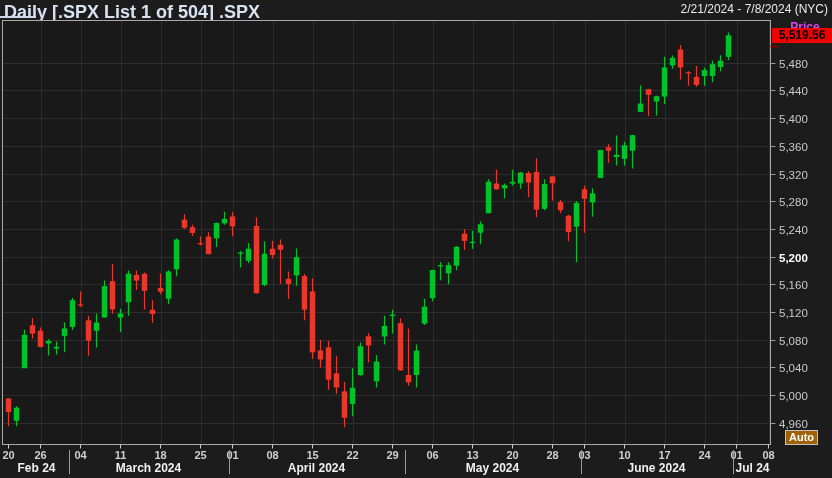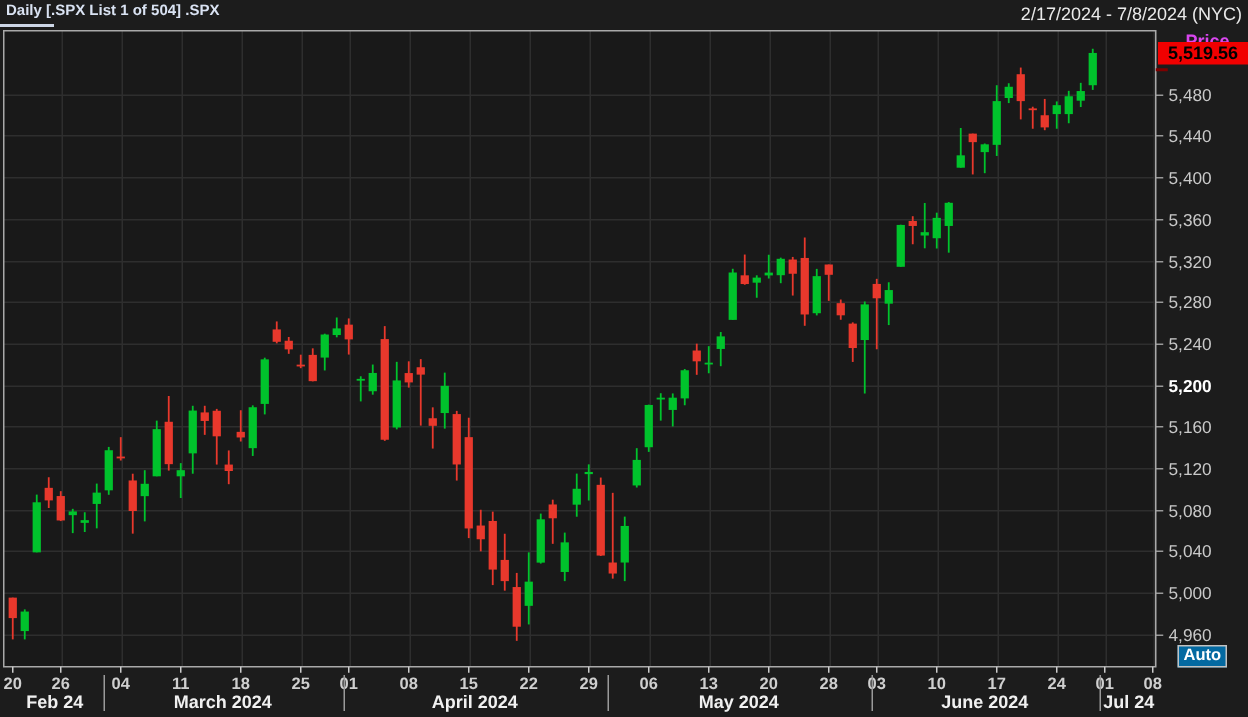--- a/index.html
+++ b/index.html
@@ -3,36 +3,36 @@
 <meta charset="utf-8">
 <style>
   html,body{margin:0;padding:0;background:#111;}
   #app{
     position:relative;width:832px;height:478px;overflow:hidden;
     background:#1c1c1c;
     font-family:"Liberation Sans", sans-serif;
     -webkit-font-smoothing:antialiased;
   }
   .titlebar{position:absolute;left:0;top:0;width:832px;height:18px;background:#1c1c1c;}
-  .title-left{position:absolute;left:4px;top:2px;font-size:10px;font-weight:bold;color:#d9e2f2;white-space:nowrap;text-align:right;}
+  .title-left{position:absolute;left:4px;top:2px;font-size:18px;font-weight:bold;color:#d9e2f2;white-space:nowrap;text-align:right;}
   .title-right{position:absolute;right:4px;top:2px;font-size:12px;color:#eaeaea;white-space:nowrap;}
   .tab-underline{position:absolute;left:0px;top:16px;width:36px;height:2px;background:#cdd6e6;}
   svg#chart{position:absolute;left:0;top:0;font-family:"Liberation Sans", sans-serif;}
   .price-header{position:absolute;left:778px;top:20px;width:54px;text-align:center;font-size:12px;font-weight:bold;color:#d946ef;}
   .price-badge{position:absolute;left:772px;top:28px;width:60px;height:15px;line-height:15px;text-align:center;font-size:12px;font-weight:bold;background:#f10000;color:#000;}
-  .auto-box{position:absolute;left:785px;top:430px;font-size:11px;font-weight:bold;color:#fff;border:1px solid #c2c2c2;background:#0369a1;padding:0 3px;line-height:13px;}
+  .auto-box{position:absolute;left:785px;top:430px;font-size:11px;font-weight:bold;color:#fff;border:1px solid #c2c2c2;background:#a16207;padding:0 3px;line-height:13px;}
 </style>
 </head>
 <body>
 
 <div id="app" style="background: rgb(28, 28, 28);">
 
   <div class="titlebar">
     <span class="title-left">Daily [.SPX List 1 of 504] .SPX</span>
-    <span class="title-right">2/17/2024 - 7/8/2024 (NYC)</span>
+    <span class="title-right">2/21/2024 - 7/8/2024 (NYC)</span>
     <div class="tab-underline"></div>
   </div>
 
   <svg id="chart" width="832" height="478" viewBox="0 0 832 478">
       <rect x="2.5" y="20.5" width="768" height="424" fill="#191919"></rect>
       <line x1="2.5" y1="63.5" x2="770.5" y2="63.5" stroke="#2e2e2e" stroke-width="1"></line>
       <line x1="770.5" y1="63.5" x2="775.5" y2="63.5" stroke="#999" stroke-width="1"></line>
       <text x="779" y="67.5" fill="#c9c9c9" text-anchor="start" font-size="11.5px" font-weight="normal">5,480</text>
       <line x1="2.5" y1="90.5" x2="770.5" y2="90.5" stroke="#2e2e2e" stroke-width="1"></line>
       <line x1="770.5" y1="90.5" x2="775.5" y2="90.5" stroke="#999" stroke-width="1"></line>

